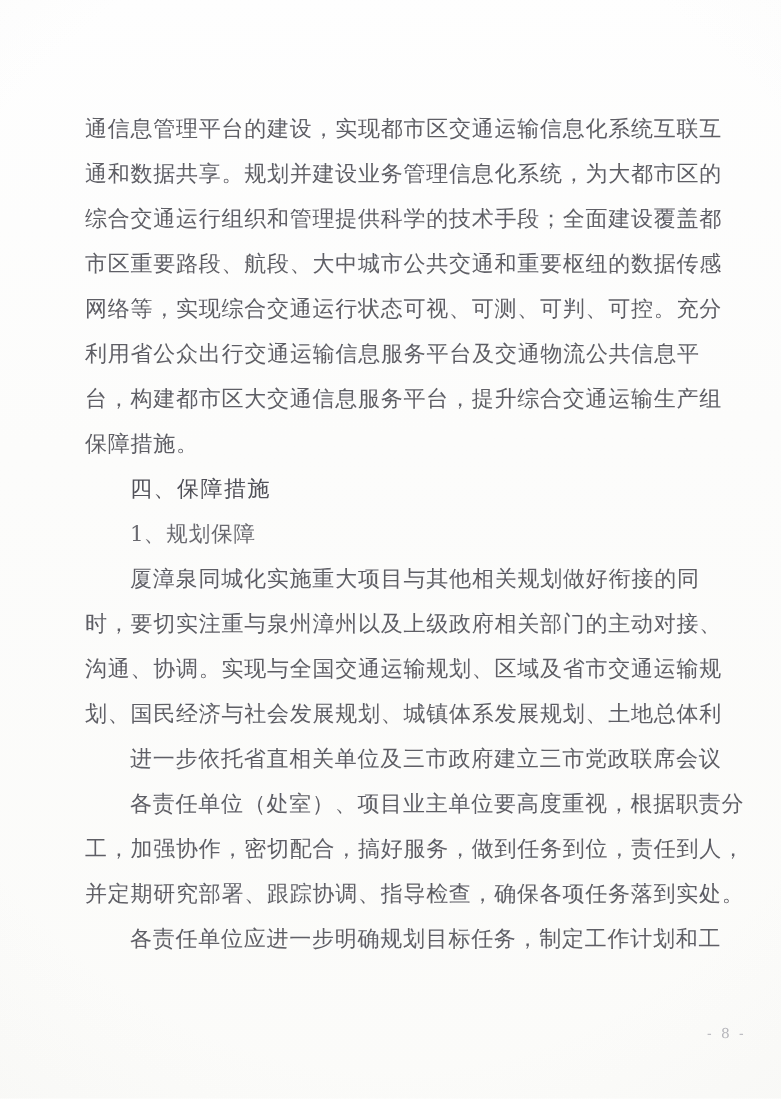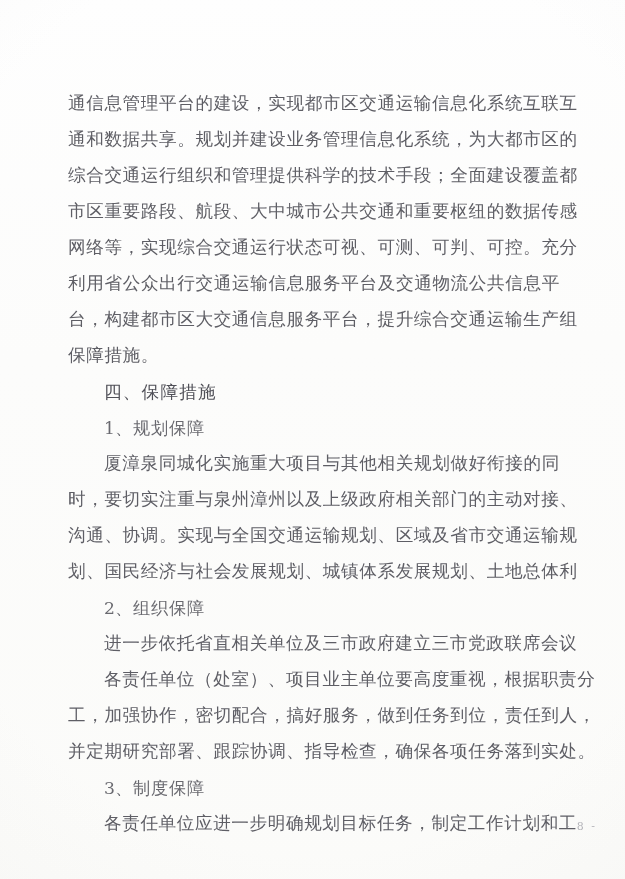--- a/index.html
+++ b/index.html
@@ -110,24 +110,22 @@
       <div class="line justify"><span>网</span><span>络</span><span>等</span><span>，</span><span>实</span><span>现</span><span>综</span><span>合</span><span>交</span><span>通</span><span>运</span><span>行</span><span>状</span><span>态</span><span>可</span><span>视</span><span>、</span><span>可</span><span>测</span><span>、</span><span>可</span><span>判</span><span>、</span><span>可</span><span>控</span><span>。</span><span>充</span><span>分</span></div>
       <div class="line justify"><span>利</span><span>用</span><span>省</span><span>公</span><span>众</span><span>出</span><span>行</span><span>交</span><span>通</span><span>运</span><span>输</span><span>信</span><span>息</span><span>服</span><span>务</span><span>平</span><span>台</span><span>及</span><span>交</span><span>通</span><span>物</span><span>流</span><span>公</span><span>共</span><span>信</span><span>息</span><span>平</span></div>
       <div class="line justify"><span>台</span><span>，</span><span>构</span><span>建</span><span>都</span><span>市</span><span>区</span><span>大</span><span>交</span><span>通</span><span>信</span><span>息</span><span>服</span><span>务</span><span>平</span><span>台</span><span>，</span><span>提</span><span>升</span><span>综</span><span>合</span><span>交</span><span>通</span><span>运</span><span>输</span><span>生</span><span>产</span><span>组</span></div>
       <div class="line">保障措施。</div>
       <div class="heading">四、保障措施</div>
       <div class="subheading"><span class="numeral">1</span><span>、</span><span>规划保障</span></div>
       <div class="line indent-2 justify"><span>厦</span><span>漳</span><span>泉</span><span>同</span><span>城</span><span>化</span><span>实</span><span>施</span><span>重</span><span>大</span><span>项</span><span>目</span><span>与</span><span>其</span><span>他</span><span>相</span><span>关</span><span>规</span><span>划</span><span>做</span><span>好</span><span>衔</span><span>接</span><span>的</span><span>同</span></div>
       <div class="line justify"><span>时</span><span>，</span><span>要</span><span>切</span><span>实</span><span>注</span><span>重</span><span>与</span><span>泉</span><span>州</span><span>漳</span><span>州</span><span>以</span><span>及</span><span>上</span><span>级</span><span>政</span><span>府</span><span>相</span><span>关</span><span>部</span><span>门</span><span>的</span><span>主</span><span>动</span><span>对</span><span>接</span><span>、</span></div>
       <div class="line justify"><span>沟</span><span>通</span><span>、</span><span>协</span><span>调</span><span>。</span><span>实</span><span>现</span><span>与</span><span>全</span><span>国</span><span>交</span><span>通</span><span>运</span><span>输</span><span>规</span><span>划</span><span>、</span><span>区</span><span>域</span><span>及</span><span>省</span><span>市</span><span>交</span><span>通</span><span>运</span><span>输</span><span>规</span></div>
       <div class="line justify"><span>划</span><span>、</span><span>国</span><span>民</span><span>经</span><span>济</span><span>与</span><span>社</span><span>会</span><span>发</span><span>展</span><span>规</span><span>划</span><span>、</span><span>城</span><span>镇</span><span>体</span><span>系</span><span>发</span><span>展</span><span>规</span><span>划</span><span>、</span><span>土</span><span>地</span><span>总</span><span>体</span><span>利</span></div>
-      <div class="subheading"><span class="numeral">2</span><span>、</span><span>组织保障</span></div>
       <div class="line indent-2 justify"><span>进</span><span>一</span><span>步</span><span>依</span><span>托</span><span>省</span><span>直</span><span>相</span><span>关</span><span>单</span><span>位</span><span>及</span><span>三</span><span>市</span><span>政</span><span>府</span><span>建</span><span>立</span><span>三</span><span>市</span><span>党</span><span>政</span><span>联</span><span>席</span><span>会</span><span>议</span></div>
       <div class="line indent-2 justify"><span>各</span><span>责</span><span>任</span><span>单</span><span>位</span><span>（</span><span>处</span><span>室</span><span>）</span><span>、</span><span>项</span><span>目</span><span>业</span><span>主</span><span>单</span><span>位</span><span>要</span><span>高</span><span>度</span><span>重</span><span>视</span><span>，</span><span>根</span><span>据</span><span>职</span><span>责</span><span>分</span></div>
       <div class="line justify"><span>工</span><span>，</span><span>加</span><span>强</span><span>协</span><span>作</span><span>，</span><span>密</span><span>切</span><span>配</span><span>合</span><span>，</span><span>搞</span><span>好</span><span>服</span><span>务</span><span>，</span><span>做</span><span>到</span><span>任</span><span>务</span><span>到</span><span>位</span><span>，</span><span>责</span><span>任</span><span>到</span><span>人</span><span>，</span></div>
       <div class="line">并定期研究部署、跟踪协调、指导检查，确保各项任务落到实处。</div>
-      <div class="subheading"><span class="numeral">3</span><span>、</span><span>制度保障</span></div>
       <div class="line indent-2">各责任单位应进一步明确规划目标任务，制定工作计划和工</div>
     </div>
 
   <div class="page-number">- 8 -</div>
 
 </div>
 
 </body></html>

